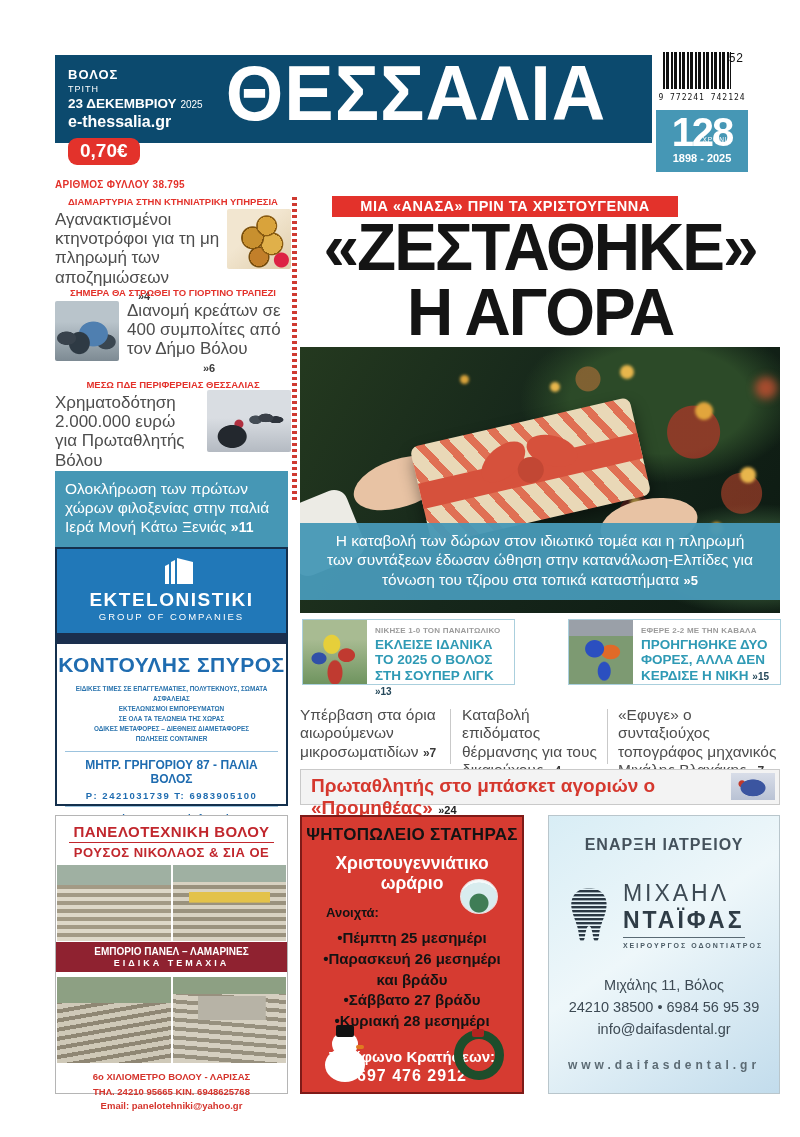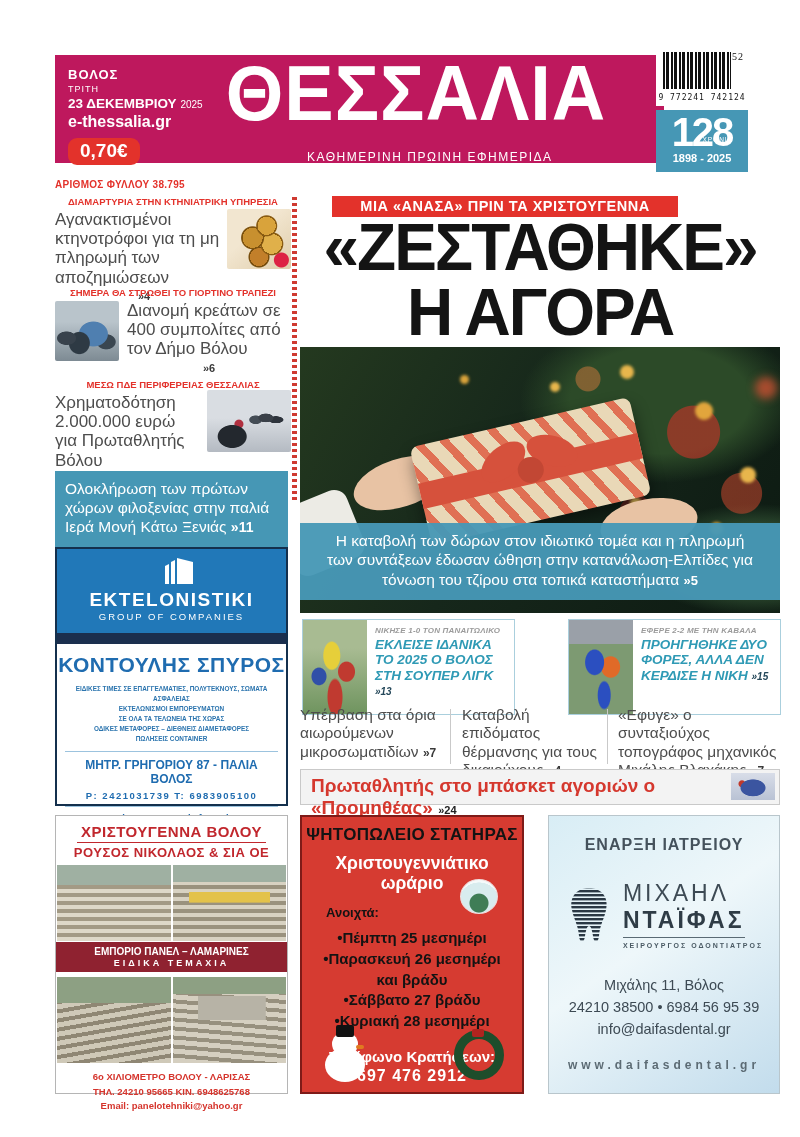--- a/index.html
+++ b/index.html
@@ -1,37 +1,37 @@
 <!DOCTYPE html>
 <html><head>
 <meta charset="utf-8">
 <style>
   html,body{margin:0;padding:0;background:#fff;}
   .page{position:relative;width:800px;height:1137px;background:#fff;overflow:hidden;
         font-family:"Liberation Sans",sans-serif;}
   .abs{position:absolute;}
 
   
-  .m-band{left:55px;top:55px;width:597px;height:108px;background:#be185d;color:#fff;padding-left:12px;}
+  .m-band{left:55px;top:55px;width:597px;height:88px;background:#0c4a6e;color:#fff;}
   .m-dateblock{left:13px;top:13px;line-height:1.1;}
   .m-city{font-size:13px;font-weight:bold;letter-spacing:1px;}
   .m-day{font-size:9px;letter-spacing:1px;margin-top:3px;}
   .m-date{font-size:13.5px;font-weight:bold;margin-top:2px;}
   .m-year{font-size:10px;font-weight:normal;}
   .m-site{font-size:16px;font-weight:bold;margin-top:1px;}
   .m-price{left:13px;top:83px;background:#e3322b;color:#fff;font-weight:bold;font-size:19px;
            padding:2px 12px 3px;border-radius:9px;}
   .m-title{left:128px;top:-6px;width:466px;text-align:center;font-size:74px;font-weight:bold;
            letter-spacing:1px;transform:scaleY(1.05);transform-origin:top;}
   .m-sub{left:252px;top:95px;font-size:12px;letter-spacing:1.5px;}
 
   .barcode-box{left:656px;top:48px;width:92px;height:58px;background:#fff;}
   .barcode-bars{position:absolute;left:7px;top:4px;width:68px;height:37px;
       background:repeating-linear-gradient(90deg,#111 0 2px,#fff 2px 3px,#111 3px 6px,#fff 6px 8px);}
-  .barcode-52{position:absolute;right:4px;top:3px;font-size:10px;color:#111;letter-spacing:1px;font-family:Liberation Serif, serif;}
+  .barcode-52{position:absolute;right:4px;top:3px;font-size:12px;color:#111;letter-spacing:1px;}
   .barcode-digits{position:absolute;left:0;bottom:4px;width:100%;text-align:center;font-size:8px;
       color:#111;letter-spacing:1px;font-family:"DejaVu Sans Mono",monospace;}
   .anniv{left:656px;top:110px;width:92px;height:62px;background:#4697b5;color:#fff;text-align:center;}
   .anniv-years{font-size:40px;font-weight:bold;line-height:40px;margin-top:2px;letter-spacing:-2px;}
   .anniv-word{position:absolute;right:15px;top:26px;font-size:6.5px;letter-spacing:1px;}
   .anniv-range{font-size:11px;font-weight:bold;}
 
   .issue-line{left:55px;top:179px;color:#e3322b;font-weight:bold;font-size:10px;letter-spacing:.3px;}
 
   
@@ -108,22 +108,22 @@
   .gift-box{width:100%;height:100%;border-radius:8px;box-shadow:0 8px 16px rgba(0,0,0,.45);
     background:repeating-linear-gradient(60deg,#e9d8b7 0 13px,#e07054 13px 21px);}
   .ribbon-h{position:absolute;left:0;top:37px;width:100%;height:26px;background:#d6513c;}
   .bow-loop{position:absolute;width:52px;height:30px;background:#d6513c;border-radius:50%;}
   .bow-knot{position:absolute;left:100px;top:36px;width:26px;height:26px;background:#c24734;border-radius:50%;}
   .caption{position:absolute;left:0;right:0;bottom:13px;background:rgba(71,152,182,.96);color:#fff;
     text-align:center;font-size:15.5px;line-height:1.28;padding:8px 24px 10px;}
   .caption b{font-size:13px;}
 
   
-  .spbox{top:619px;width:213px;height:96px;border:1px solid #aacfdd;background:#fff;
-    box-sizing:border-box;display:flex;font-style:italic;}
+  .spbox{top:619px;width:213px;height:66px;border:1px solid #aacfdd;background:#fff;
+    box-sizing:border-box;display:flex;}
   .sp-photo{width:64px;flex:none;}
   .sp1-ph{background:
       radial-gradient(ellipse at 45% 38%,#e6cf3a 0 8px,transparent 9px),
       radial-gradient(ellipse at 68% 55%,#c03a30 0 8px,transparent 9px),
       radial-gradient(ellipse at 25% 60%,#3050a8 0 7px,transparent 8px),
       radial-gradient(ellipse at 50% 82%,#c03a30 0 7px,transparent 8px),
       linear-gradient(180deg,#a8bb92 0 30%,#6f945f 100%);}
   .sp2-ph{background:
       radial-gradient(ellipse at 40% 45%,#2b4fc0 0 9px,transparent 10px),
       radial-gradient(ellipse at 65% 50%,#e06a28 0 9px,transparent 10px),
@@ -362,21 +362,21 @@
 
   <div class="abs basket">
     <div class="basket-text">
       <span>Πρωταθλητής στο μπάσκετ αγοριών ο «Προμηθέας»</span>
       <b>»24</b>
     </div>
     <div class="basket-photo"></div>
   </div>
 
   <div class="abs panel">
-    <div class="p-title">ΧΡΙΣΤΟΥΓΕΝΝΑ ΒΟΛΟΥ</div>
+    <div class="p-title">ΠΑΝΕΛΟΤΕΧΝΙΚΗ ΒΟΛΟΥ</div>
     <div class="p-sub">ΡΟΥΣΟΣ ΝΙΚΟΛΑΟΣ &amp; ΣΙΑ ΟΕ</div>
     <div class="p-collage">
       <div class="p-cell"></div>
       <div class="p-cell yellow"></div>
     </div>
     <div class="p-band">
       <div class="p-band-l1">ΕΜΠΟΡΙΟ ΠΑΝΕΛ – ΛΑΜΑΡΙΝΕΣ</div>
       <div class="p-band-l2">ΕΙΔΙΚΑ ΤΕΜΑΧΙΑ</div>
     </div>
     <div class="p-collage">

